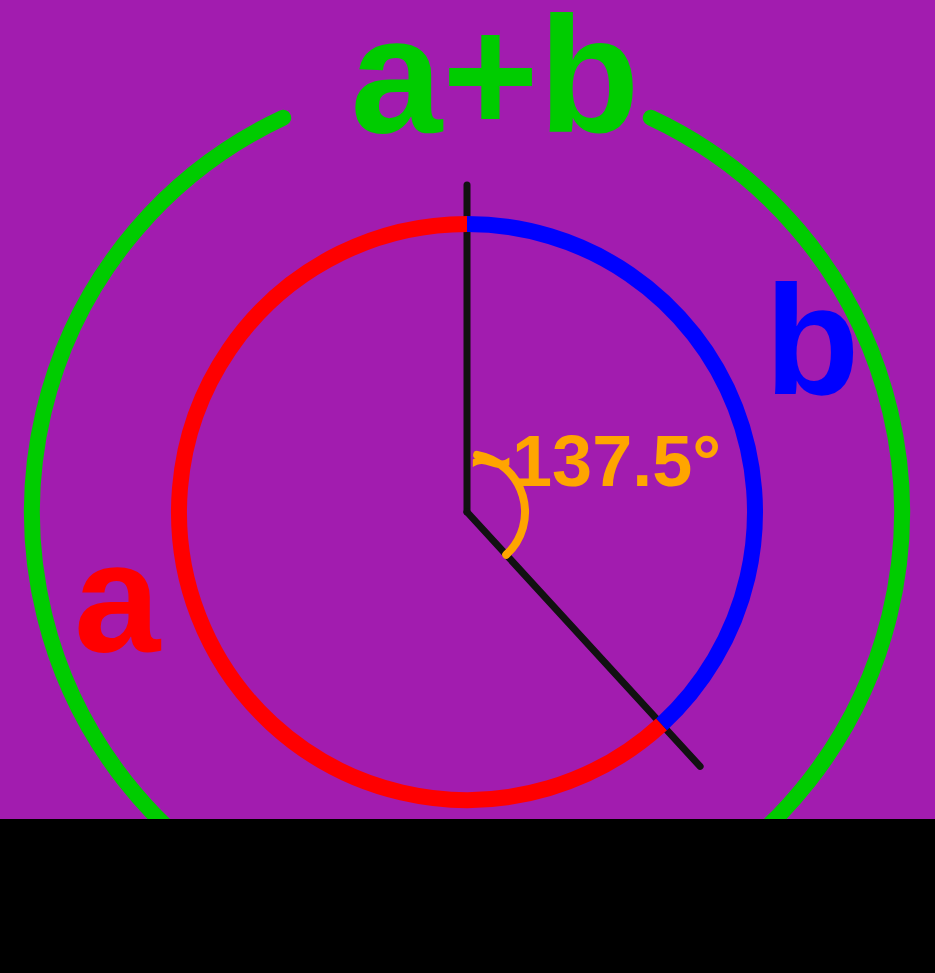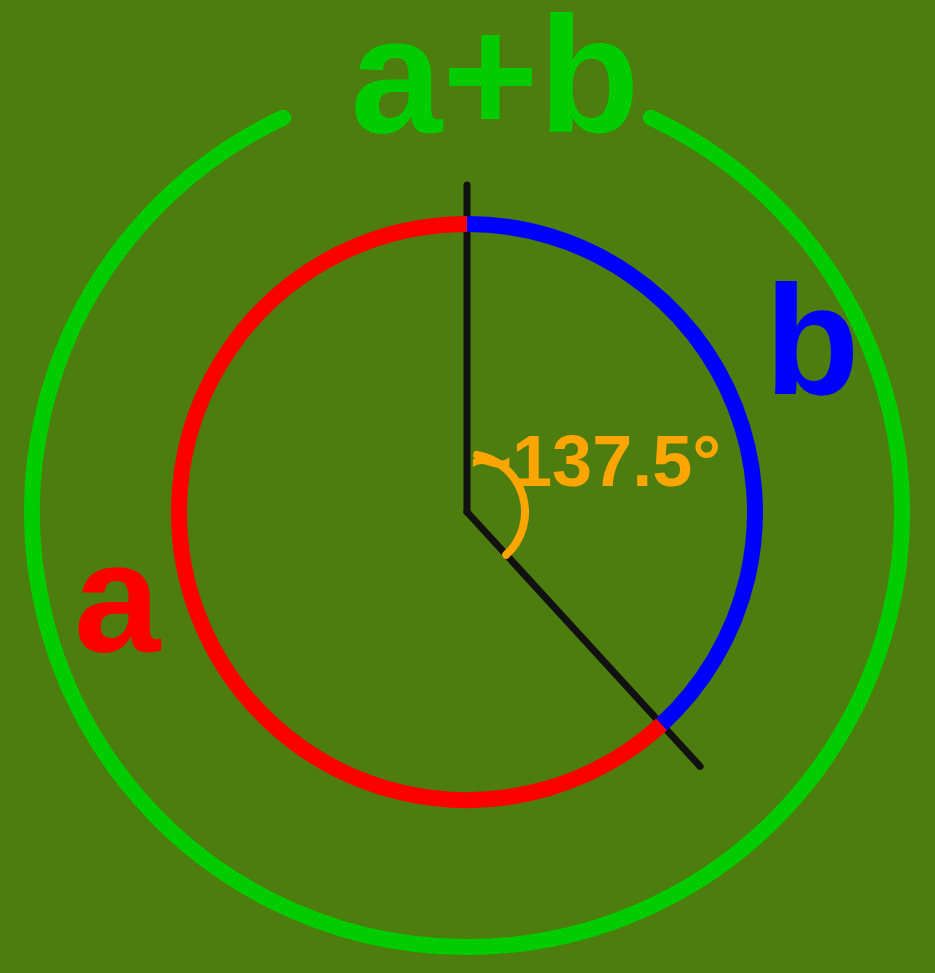--- a/index.html
+++ b/index.html
@@ -3,22 +3,22 @@
 <meta charset="utf-8">
 <style>
   html, body {
     margin: 0;
     padding: 0;
     background: #000;
   }
   .stage {
     position: relative;
     width: 935px;
-    height: 973px;
-    background: #4d7c0f;
+    height: 819px;
+    background: #a21caf;
     overflow: hidden;
   }
   svg { display: block; }
   .ring {
     fill: none;
     stroke-width: 16;
   }
   .outer { stroke-linecap: round; }
   .inner { stroke-linecap: butt; }
   .angle-arc {

